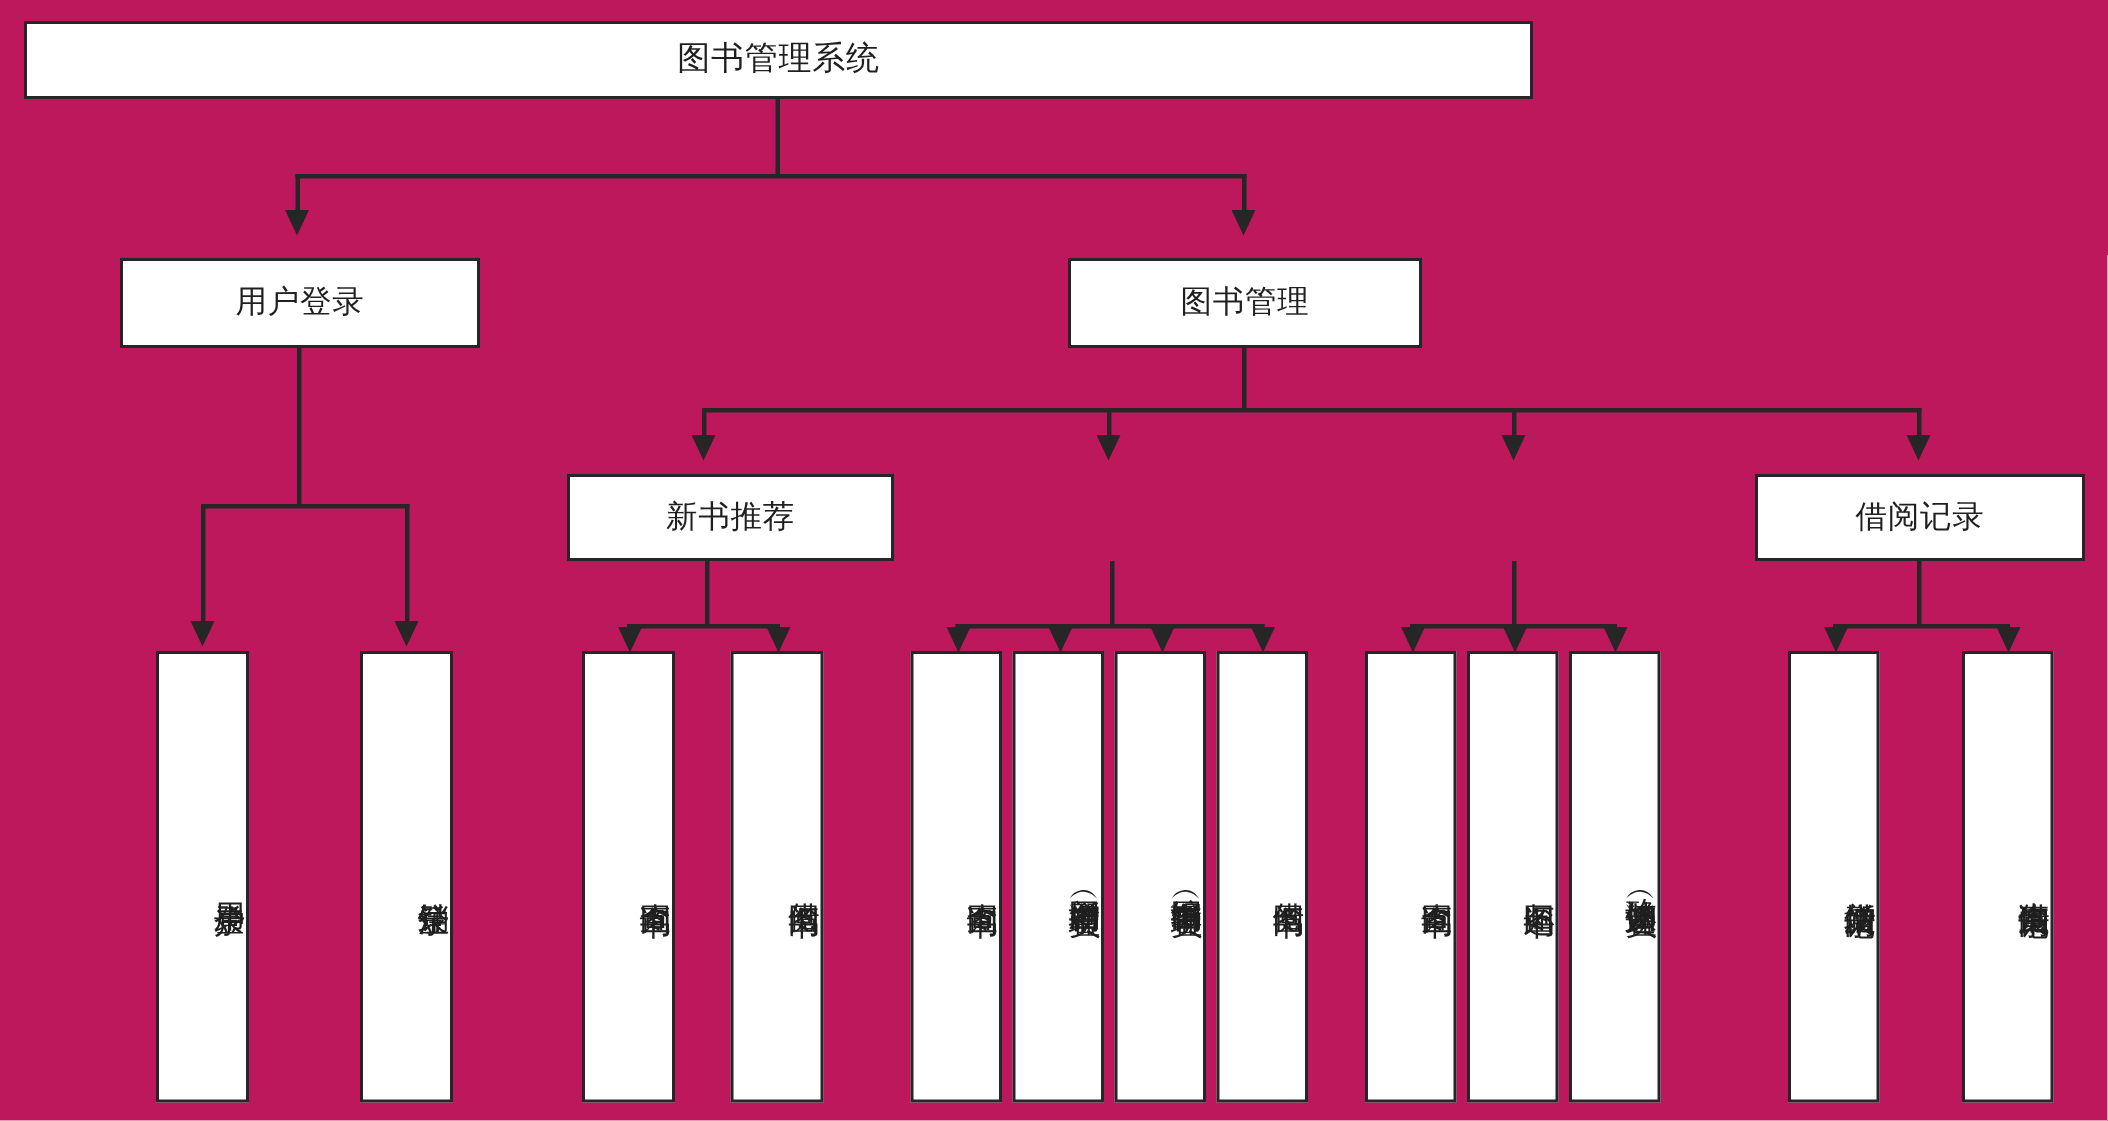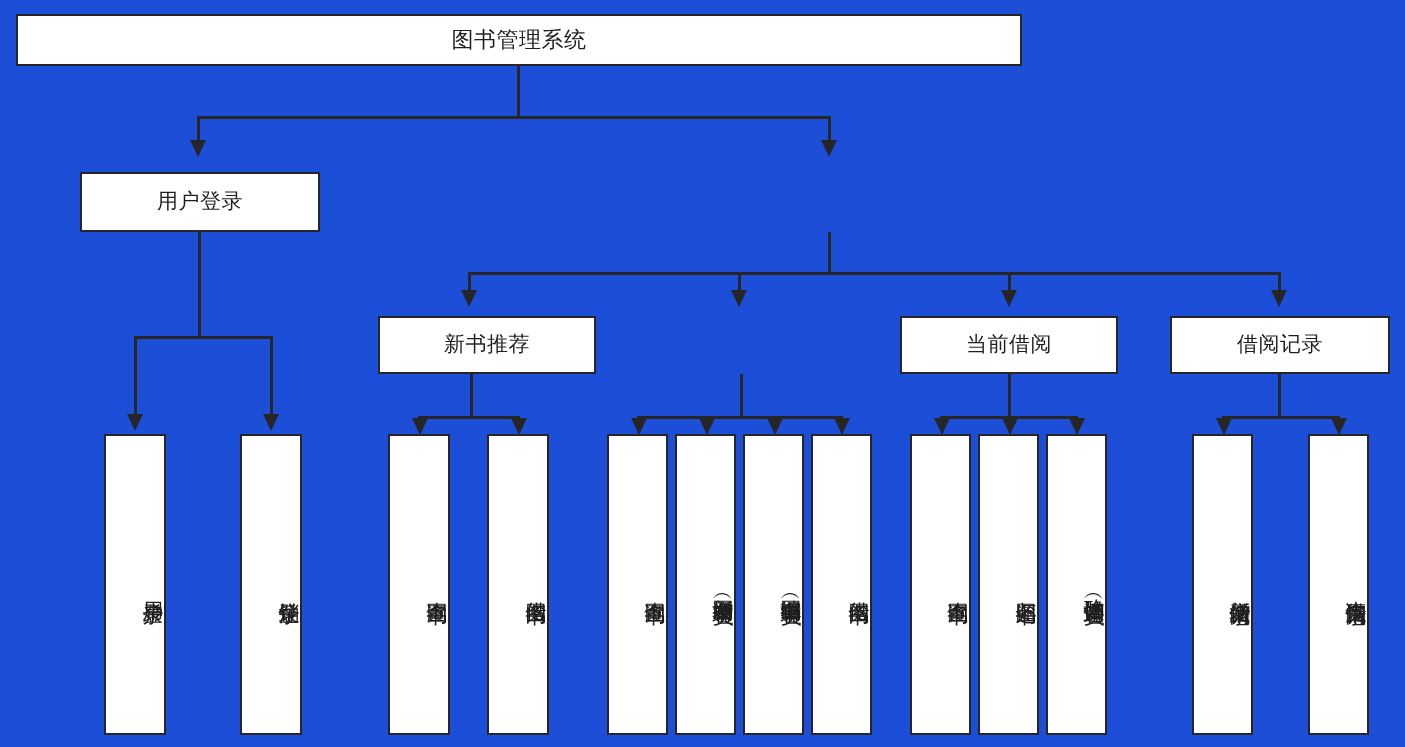--- a/index.html
+++ b/index.html
@@ -7,21 +7,21 @@
     padding: 0;
     background: #ffffff;
   }
   body {
     font-family: "DejaVu Sans", "Liberation Sans", sans-serif;
   }
   #canvas {
     position: relative;
     width: 1405px;
     height: 747px;
-    background: #1d4ed8;
+    background: #be185d;
     overflow: hidden;
   }
   .node {
     position: absolute;
     box-sizing: border-box;
     border: 2px solid #262626;
     background: #ffffff;
     display: flex;
     align-items: center;
     justify-content: center;
@@ -89,20 +89,23 @@
 
   <div class="edge v" style="left:517px; top:66px; width:3px; height:52px;"></div>
   <div class="edge h" style="left:197px; top:116px; width:634px; height:3px;"></div>
   <div class="edge v" style="left:197px; top:116px; width:3px; height:28px;"></div>
   <div class="arrow" style="left:190px; top:140px;"></div>
   <div class="edge v" style="left:828px; top:116px; width:3px; height:28px;"></div>
   <div class="arrow" style="left:821px; top:140px;"></div>
 
   <div class="node horiz" style="left:80px; top:172px; width:240px; height:60px;">
     <span>用户登录</span>
+  </div>
+  <div class="node horiz" style="left:712px; top:172px; width:236px; height:60px;">
+    <span>图书管理</span>
   </div>
 
   <div class="edge v" style="left:198px; top:232px; width:3px; height:106px;"></div>
   <div class="edge h" style="left:134px; top:336px; width:139px; height:3px;"></div>
   <div class="edge v" style="left:134px; top:336px; width:3px; height:82px;"></div>
   <div class="arrow" style="left:127px; top:414px;"></div>
   <div class="edge v" style="left:270px; top:336px; width:3px; height:82px;"></div>
   <div class="arrow" style="left:263px; top:414px;"></div>
 
   <div class="edge v" style="left:828px; top:232px; width:3px; height:42px;"></div>
@@ -112,23 +115,20 @@
   <div class="edge v" style="left:738px; top:272px; width:3px; height:22px;"></div>
   <div class="arrow" style="left:731px; top:290px;"></div>
   <div class="edge v" style="left:1008px; top:272px; width:3px; height:22px;"></div>
   <div class="arrow" style="left:1001px; top:290px;"></div>
   <div class="edge v" style="left:1278px; top:272px; width:3px; height:22px;"></div>
   <div class="arrow" style="left:1271px; top:290px;"></div>
 
   <div class="node horiz" style="left:378px; top:316px; width:218px; height:58px;">
     <span>新书推荐</span>
   </div>
-  <div class="node horiz" style="left:900px; top:316px; width:218px; height:58px;">
-    <span>当前借阅</span>
-  </div>
   <div class="node horiz" style="left:1170px; top:316px; width:220px; height:58px;">
     <span>借阅记录</span>
   </div>
 
   <div class="edge v" style="left:470px; top:374px; width:3px; height:44px;"></div>
   <div class="edge h" style="left:418px; top:416px; width:102px; height:3px;"></div>
   <div class="edge v" style="left:418px; top:416px; width:3px; height:8px;"></div>
   <div class="arrow" style="left:412px; top:418px;"></div>
   <div class="edge v" style="left:517px; top:416px; width:3px; height:8px;"></div>
   <div class="arrow" style="left:511px; top:418px;"></div>

